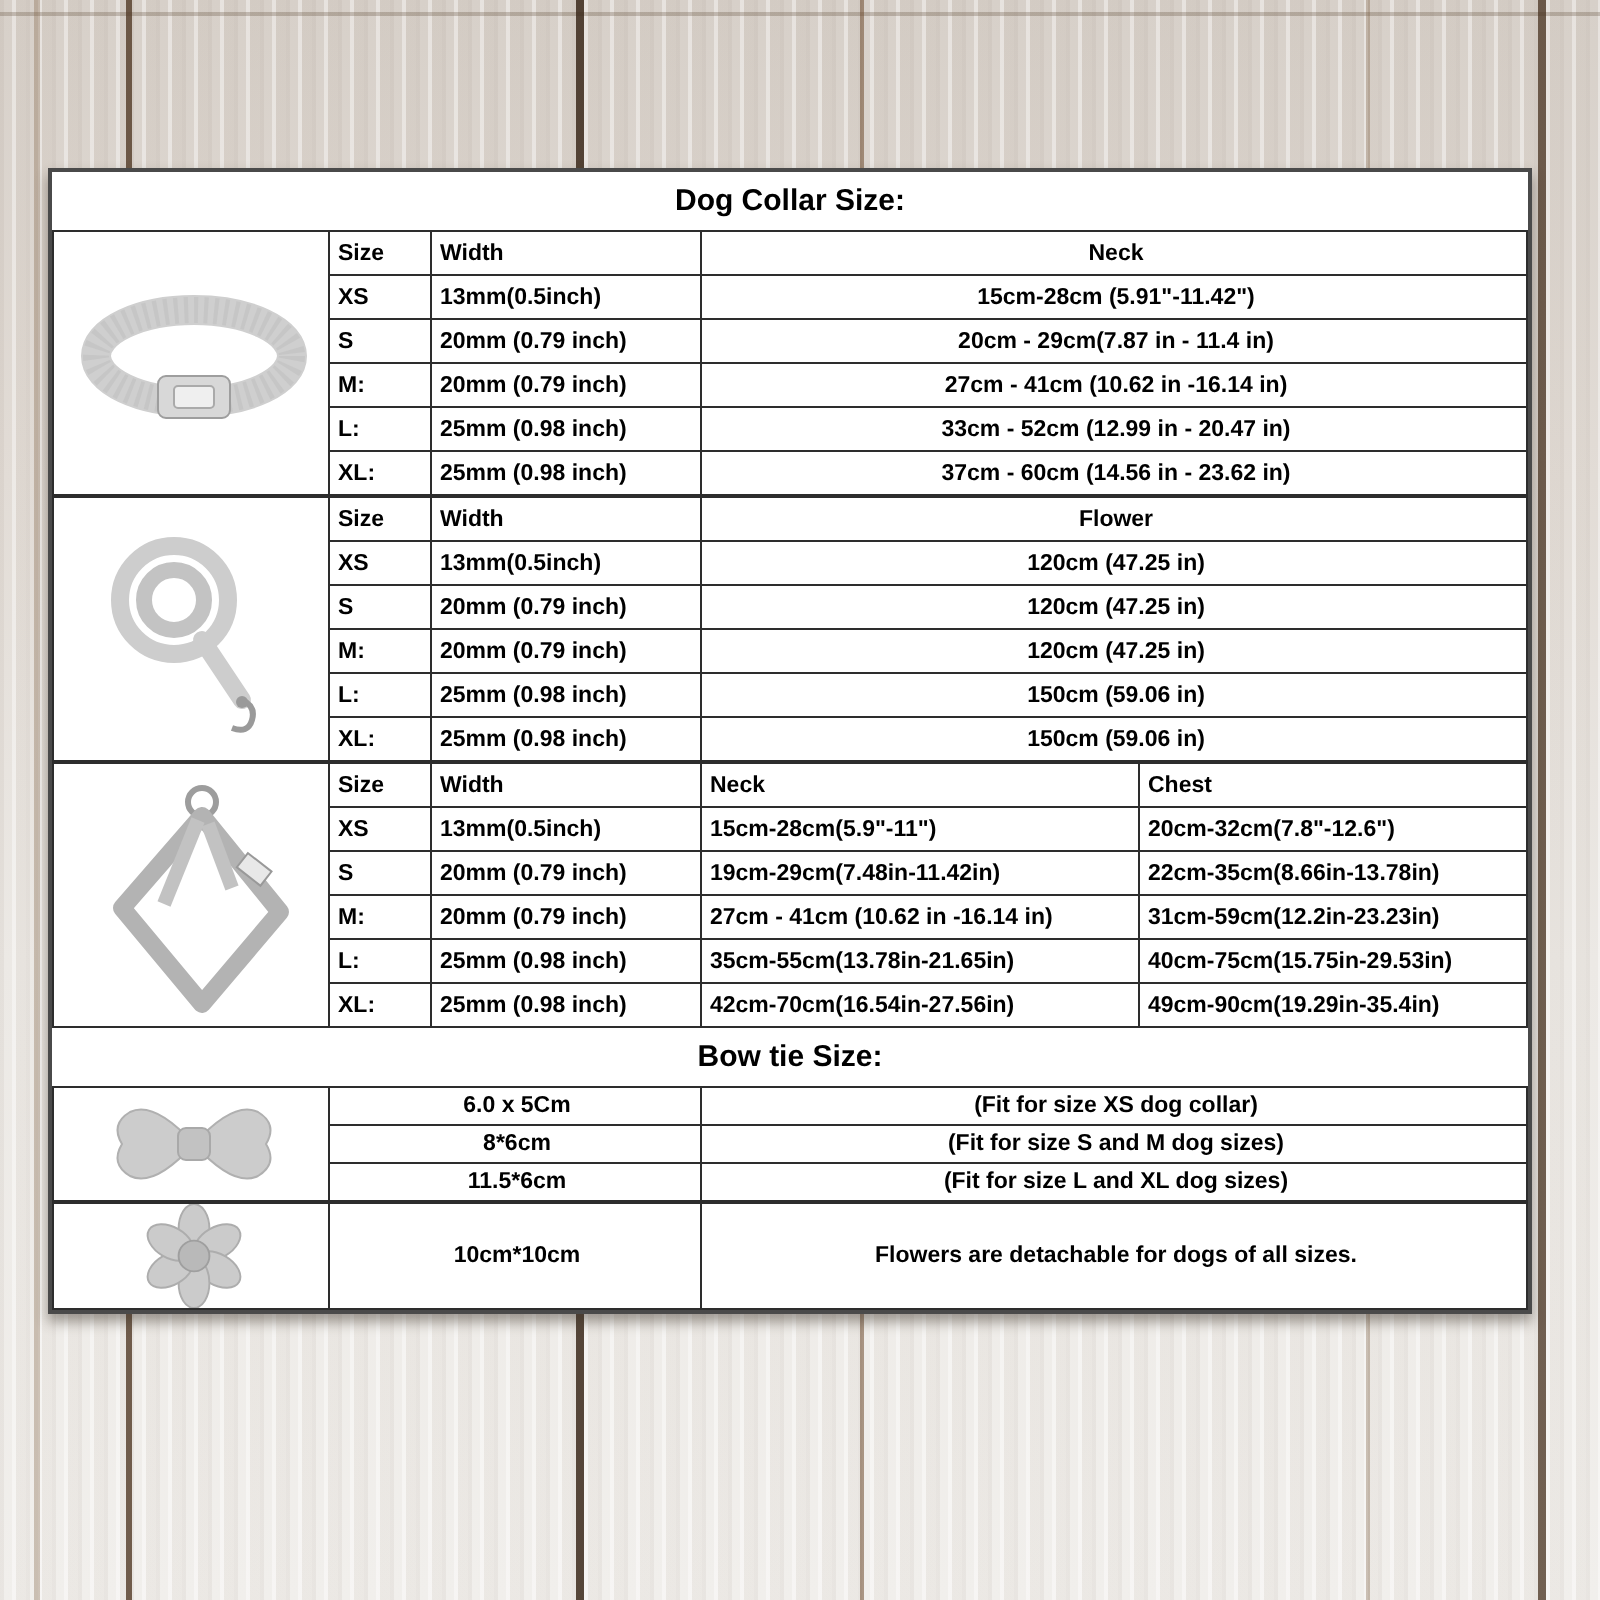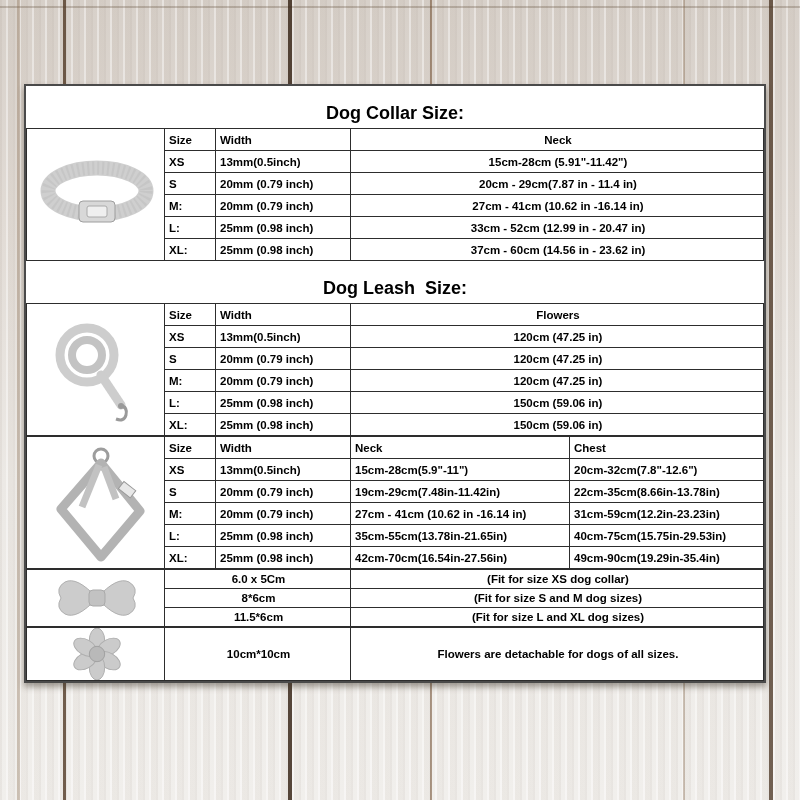--- a/index.html
+++ b/index.html
@@ -21,21 +21,21 @@
     background-size:3px 100%,4px 100%,2px 100%,2px 100%,4px 100%,3px 100%,100% 2px,100% 100%,100% 100%;
     background-position:63px 0,288px 0,430px 0,683px 0,769px 0,17px 0,0 6px,0 0,0 0;
   }
   .panel{
     position:absolute;left:24px;top:84px;width:742px;box-sizing:border-box;
     background:#fff;border:2px solid #4a4a4a;
     box-shadow:0 4px 6px rgba(60,50,40,.45);
   }
   .sec-title{
     height:29px;display:flex;align-items:center;justify-content:center;
-    font-size:18px;font-weight:700;color:#000;white-space:pre;margin-top:13px;
+    font-size:15px;font-weight:700;color:#000;white-space:pre;
   }
   table.sz{width:100%;border-collapse:collapse;table-layout:fixed;}
   table.sz td{
     border:1px solid #2d2d2d;height:21px;padding:0 2px 0 4px;
     font-size:11.5px;font-weight:700;color:#000;
     vertical-align:middle;white-space:nowrap;overflow:hidden;position:relative;
   }
   table.bt td{height:18px;}
   table.fl td{height:40px;}
   td.center{text-align:center;padding:0;}
@@ -96,42 +96,41 @@
       <td class="center">33cm - 52cm (12.99 in - 20.47 in)</td>
     </tr>
     <tr>
       <td class="left">XL:</td>
       <td class="left">25mm (0.98 inch)</td>
       <td class="center">37cm - 60cm (14.56 in - 23.62 in)</td>
     </tr>
   </tbody>
     </table>
 
-  <div class="sec-title">Dog Leash  Size:</div>
   <table class="sz">
     <colgroup>
         <col class="w-img">
         <col class="w-size">
         <col class="w-width">
         <col>
       </colgroup>
     <tbody>
         <tr>
       <td class="img-cell" rowspan="6">
         <svg width="96" height="106" viewBox="0 0 96 106">
           <circle cx="38" cy="38" r="27" fill="none" stroke="#cdcdcd" stroke-width="9"></circle>
           <circle cx="38" cy="38" r="15" fill="none" stroke="#c3c3c3" stroke-width="8"></circle>
           <path d="M52,58 L72,88" stroke="#cdcdcd" stroke-width="9" fill="none" stroke-linecap="round"></path>
           <path d="M72,88 q7,3 5,10 q-2,7 -10,4" fill="none" stroke="#9a9a9a" stroke-width="3"></path>
           <circle cx="72" cy="89" r="3" fill="#9a9a9a"></circle>
         </svg>
       </td>
       <td class="left">Size</td>
       <td class="left">Width</td>
-      <td class="center">Flowers</td>
+      <td class="center">Flower</td>
     </tr>
     <tr>
       <td class="left">XS</td>
       <td class="left">13mm(0.5inch)</td>
       <td class="center">120cm (47.25 in)</td>
     </tr>
     <tr>
       <td class="left">S</td>
       <td class="left">20mm (0.79 inch)</td>
       <td class="center">120cm (47.25 in)</td>
@@ -204,20 +203,21 @@
     </tr>
     <tr>
       <td class="left">XL:</td>
       <td class="left">25mm (0.98 inch)</td>
       <td class="left">42cm-70cm(16.54in-27.56in)</td>
       <td class="left">49cm-90cm(19.29in-35.4in)</td>
     </tr>
   </tbody>
     </table>
 
+  <div class="sec-title">Bow tie Size:</div>
   <table class="sz bt">
     <colgroup>
         <col class="w-img">
         <col class="w-mid">
         <col>
       </colgroup>
     <tbody>
         <tr>
       <td class="img-cell" rowspan="3">
         <svg width="88" height="54" viewBox="0 0 88 54">

